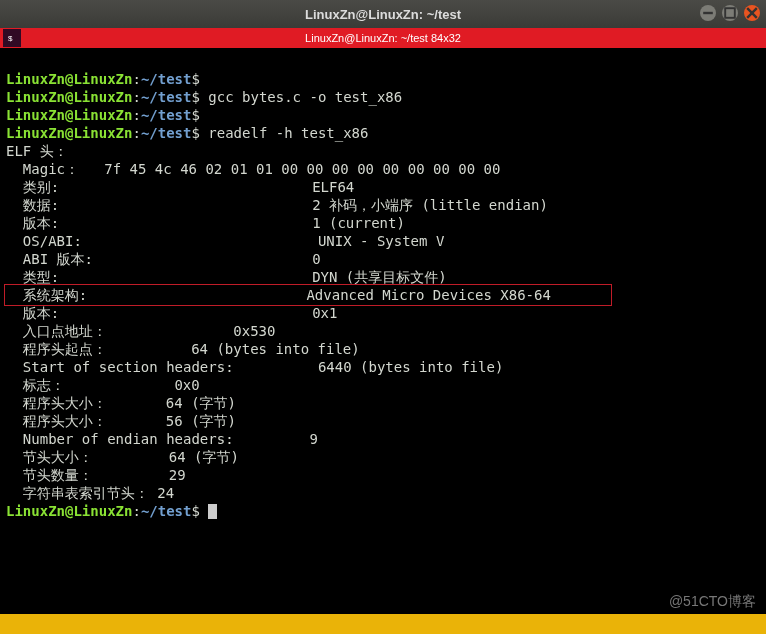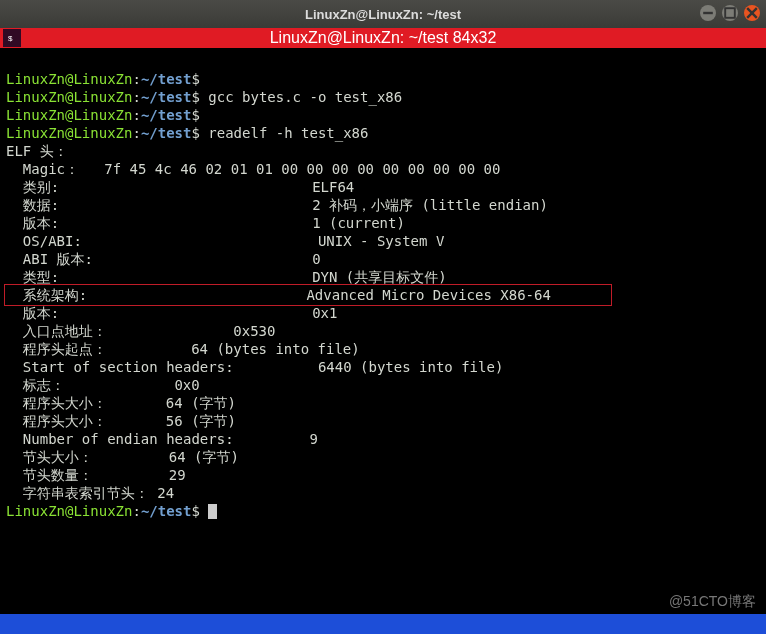--- a/index.html
+++ b/index.html
@@ -1,29 +1,29 @@
 <!DOCTYPE html>
 <html><head>
 <meta charset="utf-8">
 <style>
   html,body{margin:0;padding:0;background:#fff;}
-  .frame{width:766px;height:634px;position:relative;background:#1d4ed8;font-family:sans-serif;}
+  .frame{width:766px;height:634px;position:relative;background:#eab308;font-family:sans-serif;}
   .titlebar{height:28px;background:linear-gradient(#4a4a46,#3b3b37);display:flex;align-items:center;position:relative;}
   .titlebar-title{color:#dcdcdc;font-size:13px;font-weight:bold;position:absolute;left:50%;transform:translateX(-50%);}
   .win-btns{position:absolute;right:6px;top:5px;display:flex;gap:6px;}
   .win-btn{width:16px;height:16px;border-radius:8px;display:flex;align-items:center;justify-content:center;font-size:10px;color:#333;}
   .btn-min{background:#7c7c76;}
   .btn-max{background:#7c7c76;}
   .btn-close{background:#e95420;}
   .tabbar{height:20px;background:#e01b24;display:flex;align-items:center;position:relative;}
   .tab-icon{width:18px;height:18px;margin-left:3px;background:#300a24;display:flex;align-items:center;justify-content:center;}
   .tab-icon svg{width:10px;height:10px;}
-  .tab-title{color:#fff;font-size:16px;position:absolute;left:50%;transform:translateX(-50%);}
+  .tab-title{color:#fff;font-size:11px;position:absolute;left:50%;transform:translateX(-50%);}
   .term{background:#000;color:#ccc;font-family:"DejaVu Sans Mono","Liberation Mono",monospace;font-size:14px;line-height:18px;white-space:pre;padding:4px 6px;height:566px;box-sizing:border-box;position:relative;overflow:hidden;}
-  .g{color:#8ae234;font-weight:normal;}
+  .g{color:#8ae234;font-weight:bold;}
   .b{color:#729fcf;font-weight:bold;}
   .w{color:#d3d7cf;}
   .hl{border:1px solid #c01c28;padding:2px 1px;margin:-1px -2px;}
   .cursor{display:inline-block;width:9px;height:15px;background:#ccc;vertical-align:text-bottom;}
   .watermark{position:absolute;right:10px;bottom:4px;color:#777;font-size:14px;font-family:sans-serif;margin-left:36px;}
 </style>
 </head>
 <body>
 
 <div class="frame">

